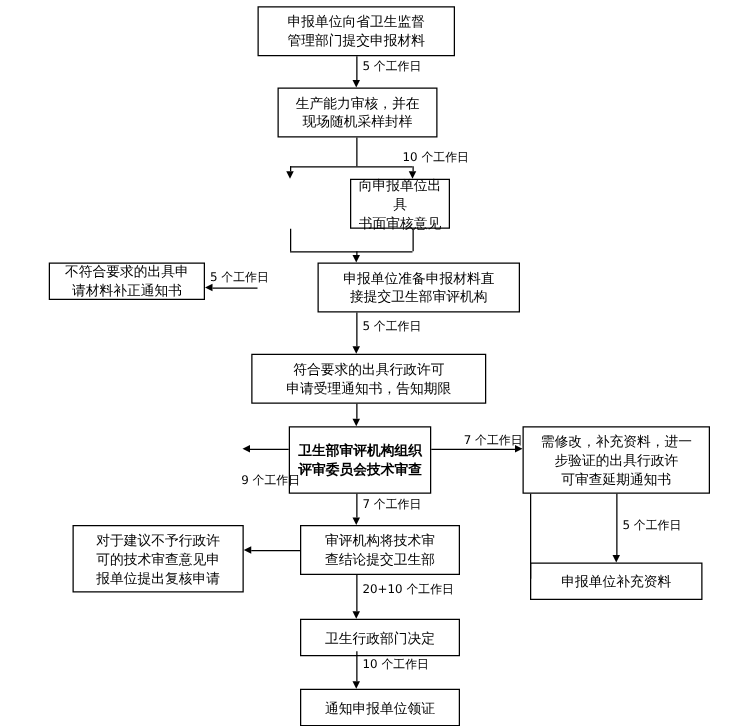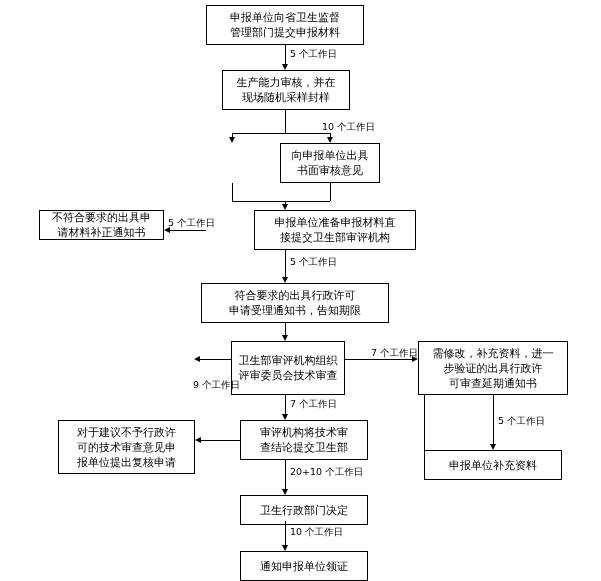--- a/index.html
+++ b/index.html
@@ -77,34 +77,34 @@
 
 <div id="root">
 
   <div class="node" style="left:206px; top:5px; width:158px; height:40px;">申报单位向省卫生监督
 管理部门提交申报材料</div>
 
   <div class="node" style="left:222px; top:70px; width:128px; height:40px;">生产能力审核，并在
 现场随机采样封样</div>
 
 
-  <div class="node" style="left:280px; top:143px; width:100px; height:40px;">向申报单位出具
+  <div class="node" style="left:280px; top:143px; width:80px; height:40px;">向申报单位出具
 书面审核意见</div>
 
   <div class="node" style="left:39px; top:210px; width:125px; height:28px;">不符合要求的出具申
 请材料补正通知书</div>
 
   <div class="node" style="left:206px; top:210px; width:162px; height:40px;margin-left:48px;">申报单位准备申报材料直
 接提交卫生部审评机构</div>
 
   <div class="node" style="left:201px; top:283px; width:188px; height:40px;">符合要求的出具行政许可
 申请受理通知书，告知期限</div>
 
 
-  <div class="node" style="left:231px; top:341px; width:114px; height:54px;">卫生部审评机构组织
+  <div class="node" style="left:231px; top:341px; width:114px; height:54px;font-weight:bold;">卫生部审评机构组织
 评审委员会技术审查</div>
 
   <div class="node" style="left:418px; top:341px; width:150px; height:54px;">需修改，补充资料，进一
 步验证的出具行政许
 可审查延期通知书</div>
 
   <div class="node" style="left:424px; top:450px; width:138px; height:26px;">申报单位补充资料</div>
 
   <div class="node" style="left:58px; top:420px; width:137px; height:54px;">对于建议不予行政许
 可的技术审查意见申

